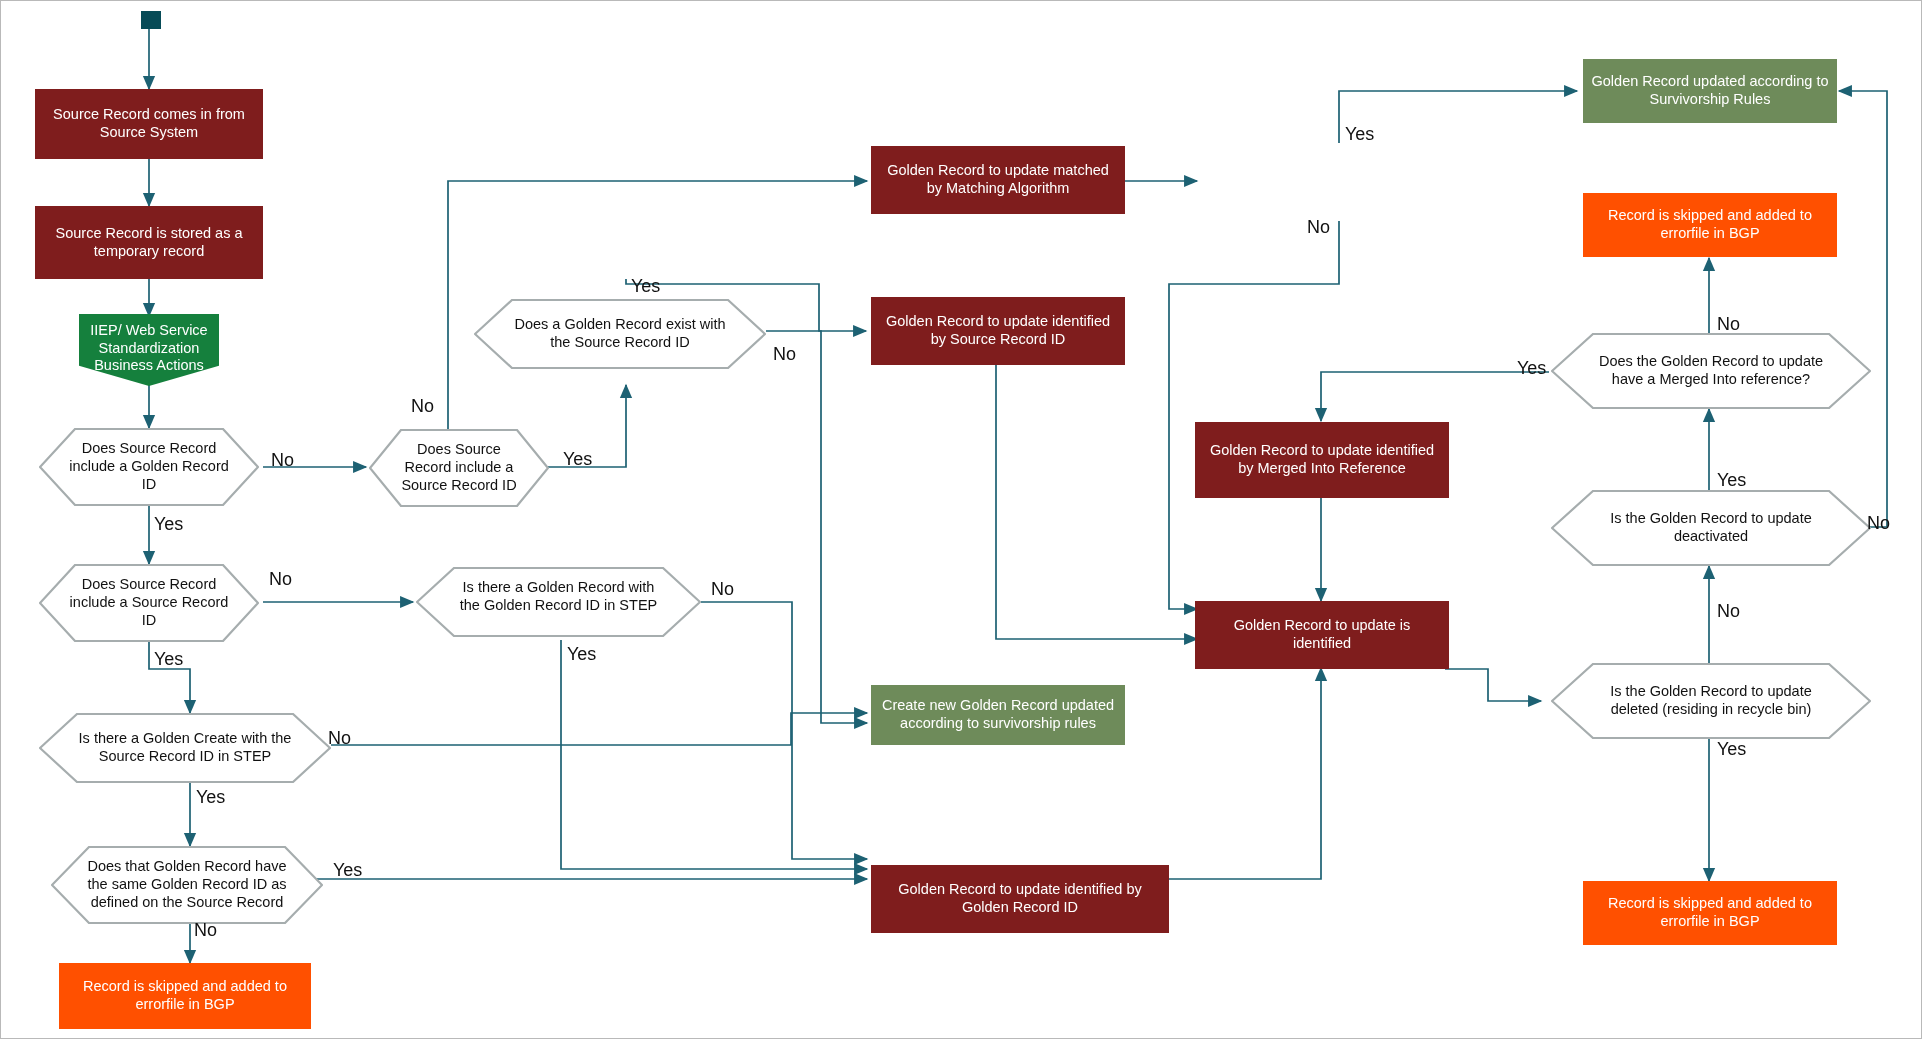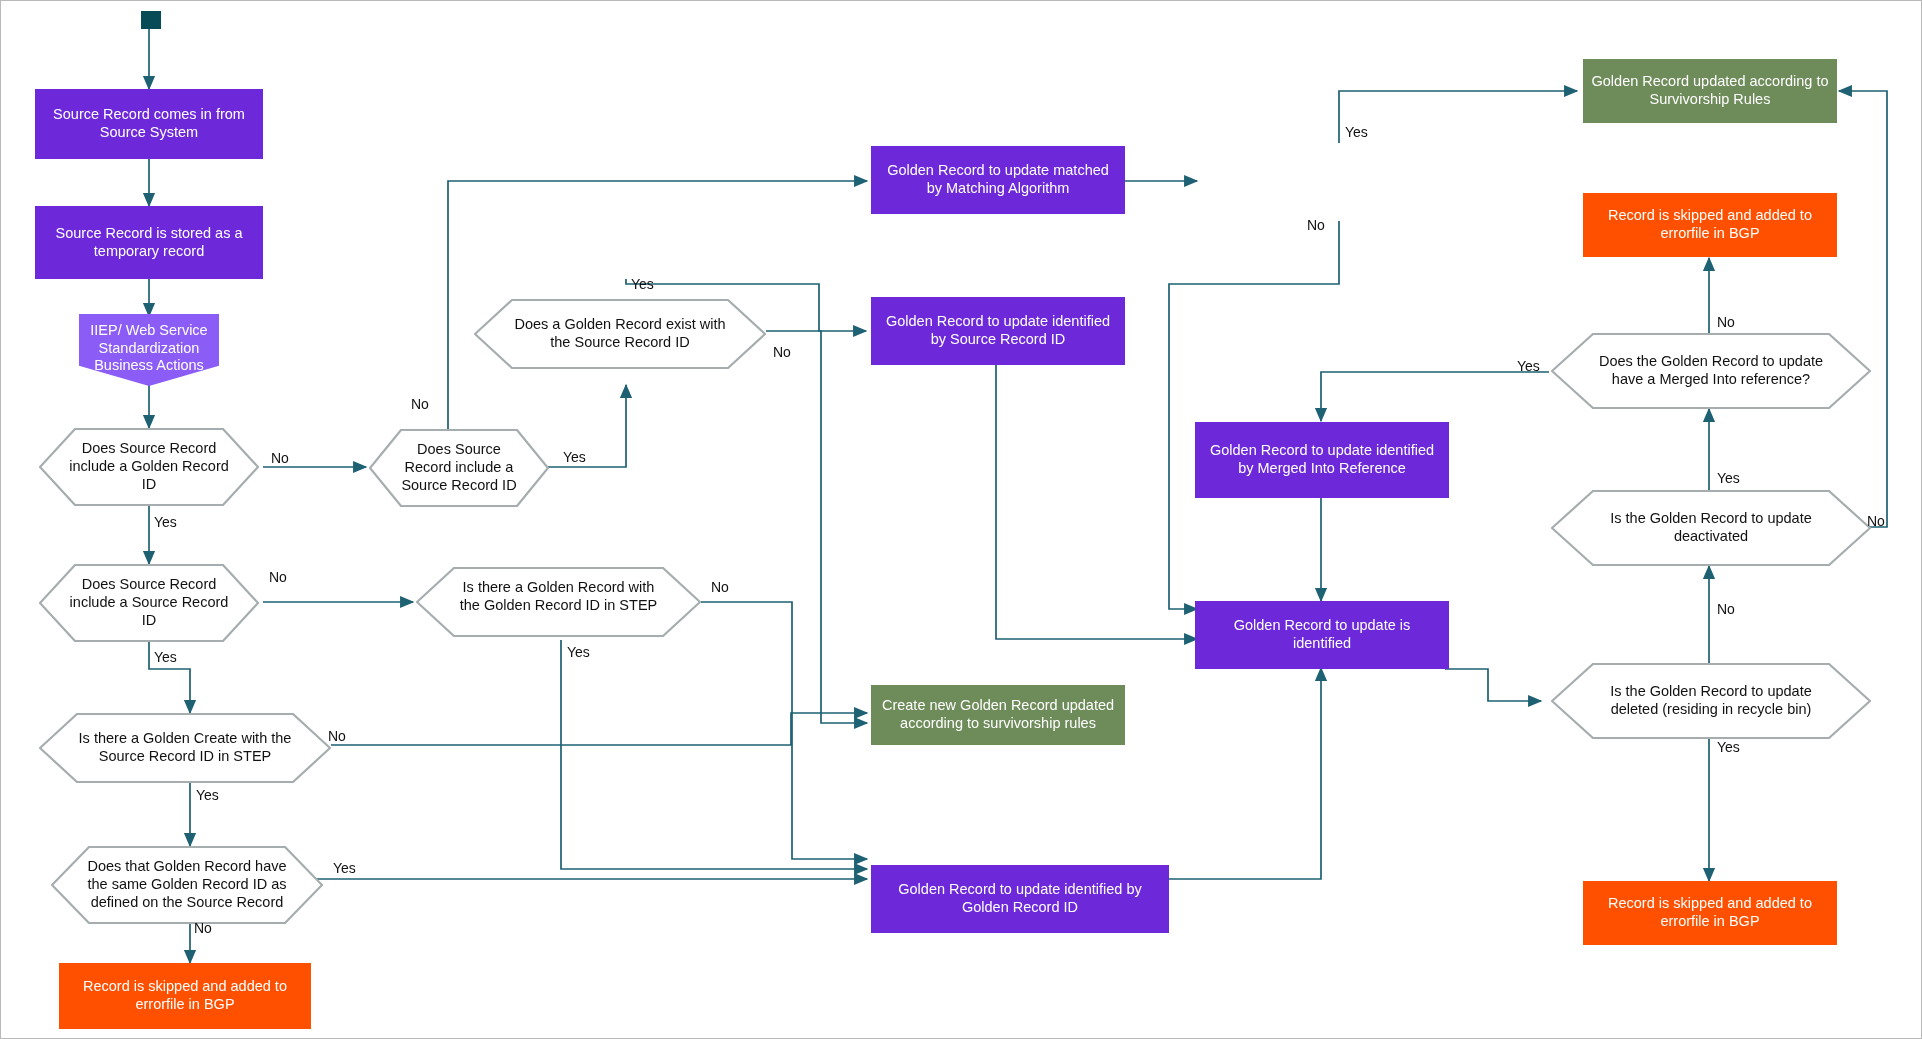--- a/index.html
+++ b/index.html
@@ -3,35 +3,35 @@
 <meta charset="utf-8">
 <style>
   html,body{margin:0;padding:0;background:#ffffff;}
   body{font-family:"Liberation Sans",sans-serif;}
   #canvas{position:relative;width:1922px;height:1039px;background:#ffffff;
           border:1px solid #b9b9b9;box-sizing:border-box;overflow:hidden;}
   svg#wires{position:absolute;left:0;top:0;width:1922px;height:1039px;}
 
   .node{position:absolute;box-sizing:border-box;display:flex;align-items:center;
         justify-content:center;text-align:center;line-height:1.22;}
-  .proc{background:#6d28d9;color:#ffffff;font-size:14.5px;padding:4px 8px;}
+  .proc{background:#7f1d1d;color:#ffffff;font-size:14.5px;padding:4px 8px;}
   .term{background:#ff5000;color:#ffffff;font-size:14.5px;padding:4px 8px;}
   .green{background:#6e8b5a;color:#ffffff;font-size:14.5px;padding:20px 8px;}
-  .cyan{background:#8b5cf6;color:#ffffff;font-size:14.5px;padding:4px 8px;
+  .cyan{background:#15803d;color:#ffffff;font-size:14.5px;padding:4px 8px;
         clip-path:polygon(0 0,100% 0,100% 72%,50% 100%,0 72%);
         align-items:flex-start;padding-top:8px;}
   .startsq{background:#074b57;}
 
   .hexwrap{position:absolute;}
   .hexwrap svg{position:absolute;left:0;top:0;}
   .hexwrap .hlabel{position:absolute;left:0;top:0;width:100%;height:100%;
         display:flex;align-items:center;justify-content:center;text-align:center;
         font-size:14.5px;color:#111;line-height:1.22;padding:0 13%;box-sizing:border-box;}
 
-  .elabel{position:absolute;font-size:14px;color:#111;white-space:nowrap;}
+  .elabel{position:absolute;font-size:18px;color:#111;white-space:nowrap;}
 </style>
 </head>
 <body>
 
 <div id="canvas">
 
   <svg id="wires">
     <defs>
       <marker id="ar" markerWidth="9" markerHeight="9" refX="7.6" refY="4" orient="auto">
         <path d="M0,0.4 L8.4,4 L0,7.6 z" fill="#1d6173"></path>

